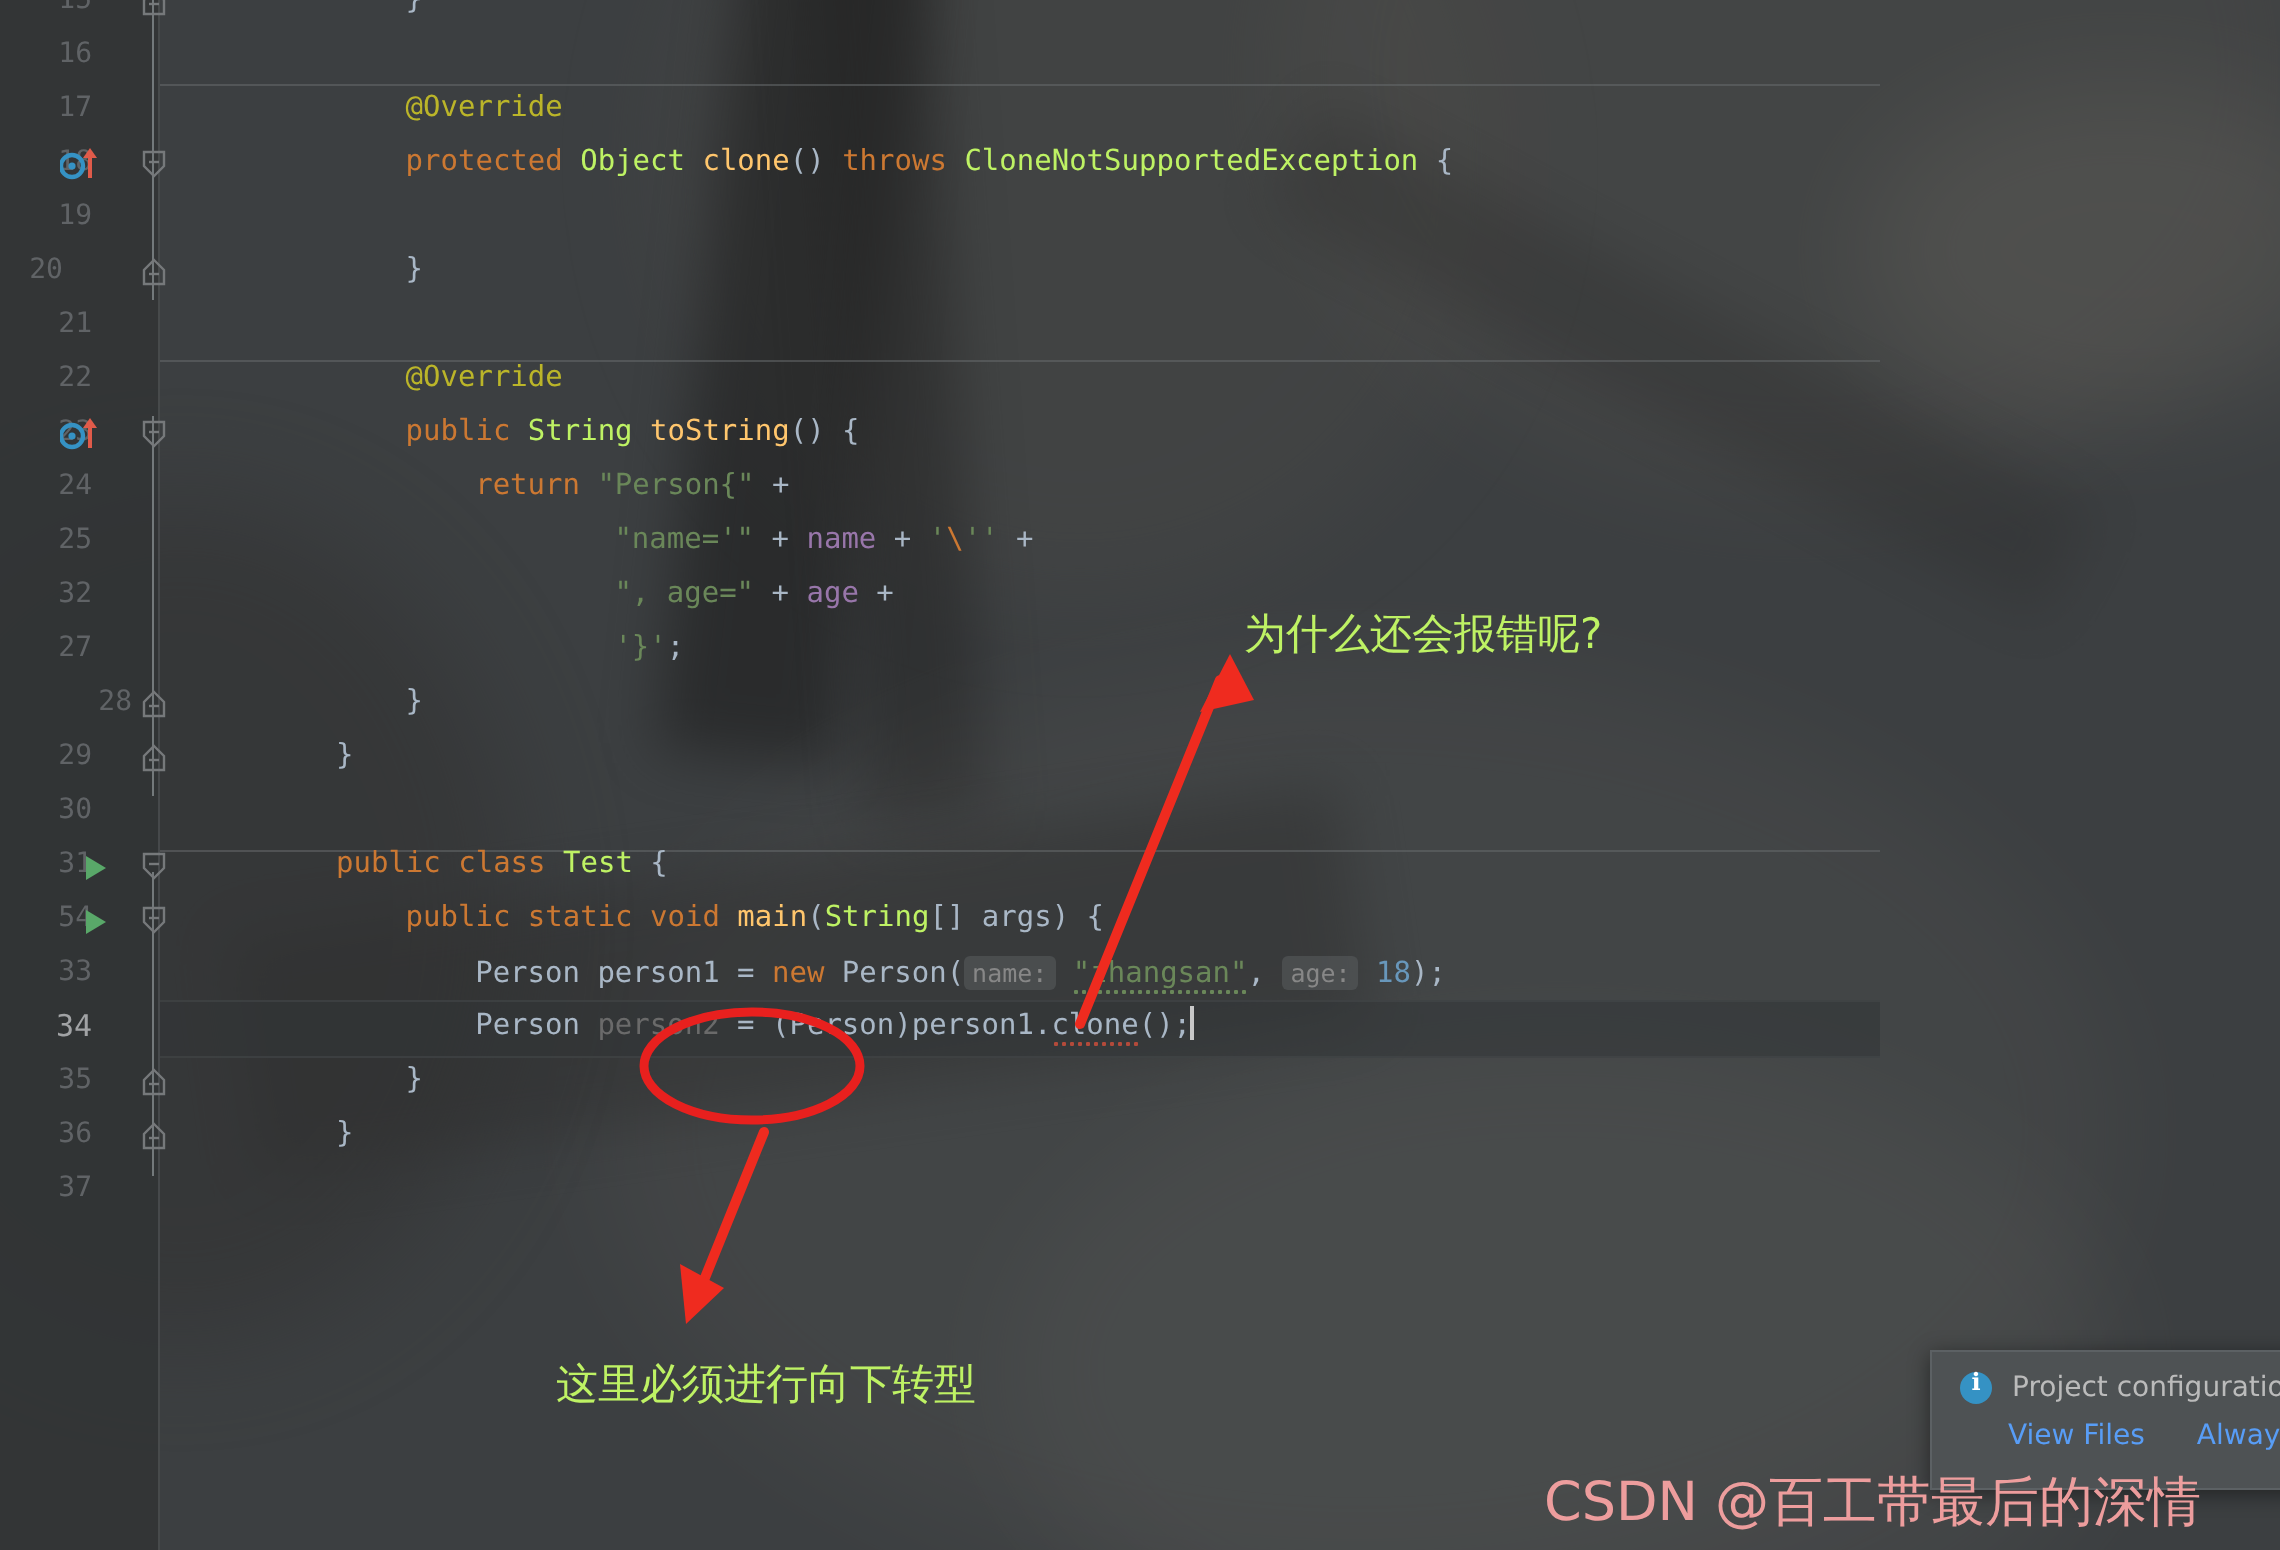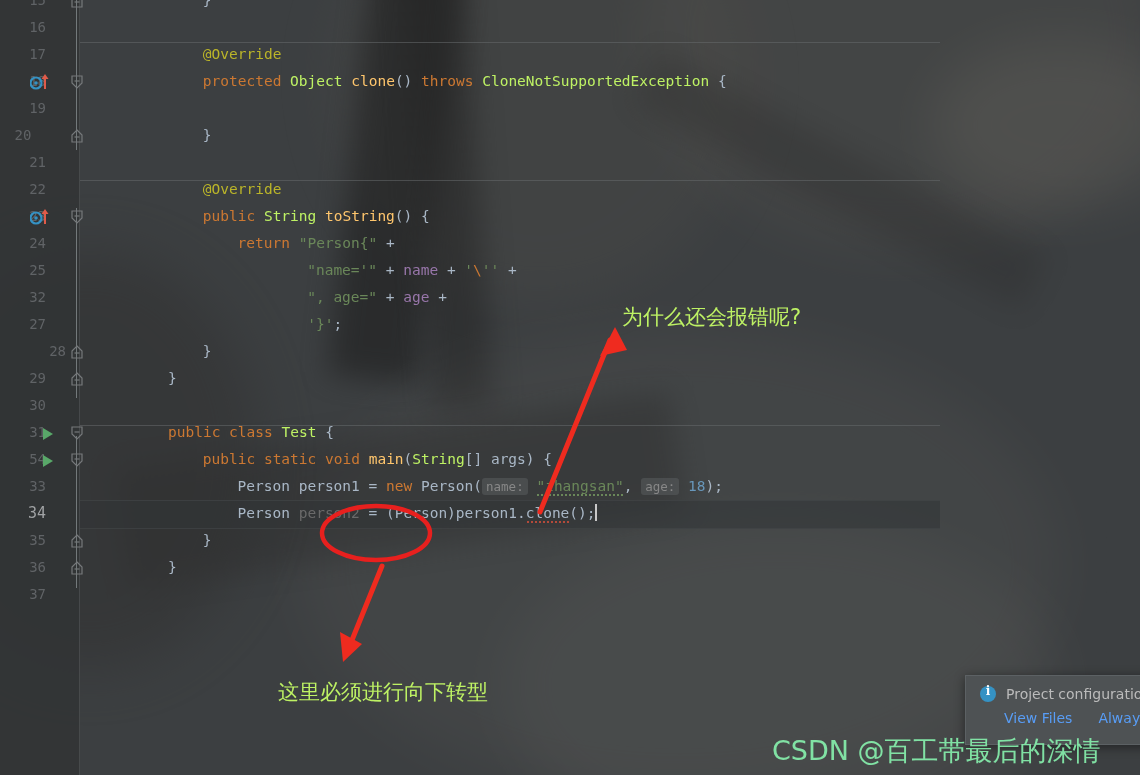--- a/index.html
+++ b/index.html
@@ -81,21 +81,21 @@
                font-family:"DejaVu Sans","Liberation Sans",sans-serif;}
   .popup-link{color:#589df6;font-size:14px;white-space:nowrap;cursor:pointer;
               font-family:"DejaVu Sans","Liberation Sans",sans-serif;}
   .info-dot{width:16px;height:16px;border-radius:50%;background:#3592c4;
             display:inline-block;position:relative;flex:none;}
   .info-dot::after{content:"i";position:absolute;left:0;right:0;top:-2px;text-align:center;
             color:#fff;font-size:12px;font-weight:bold;
             font-family:"DejaVu Serif","Liberation Serif",serif;}
 
   
-  .watermark{position:absolute;color:#86efac;font-size:27px;white-space:nowrap;
+  .watermark{position:absolute;color:#fca5a5;font-size:27px;white-space:nowrap;
              font-family:"DejaVu Sans","Liberation Sans",sans-serif;opacity:.92;}
 </style>
 </head>
 <body>
 
 <div id="root">
 
   <div class="bg-photo">
     <div class="blob" style="left:330px;top:-140px;width:420px;height:440px;background:#4a4a48;opacity:.40;"></div>
     <div class="blob" style="left:640px;top:-180px;width:520px;height:430px;background:#55534f;opacity:.30;"></div>

